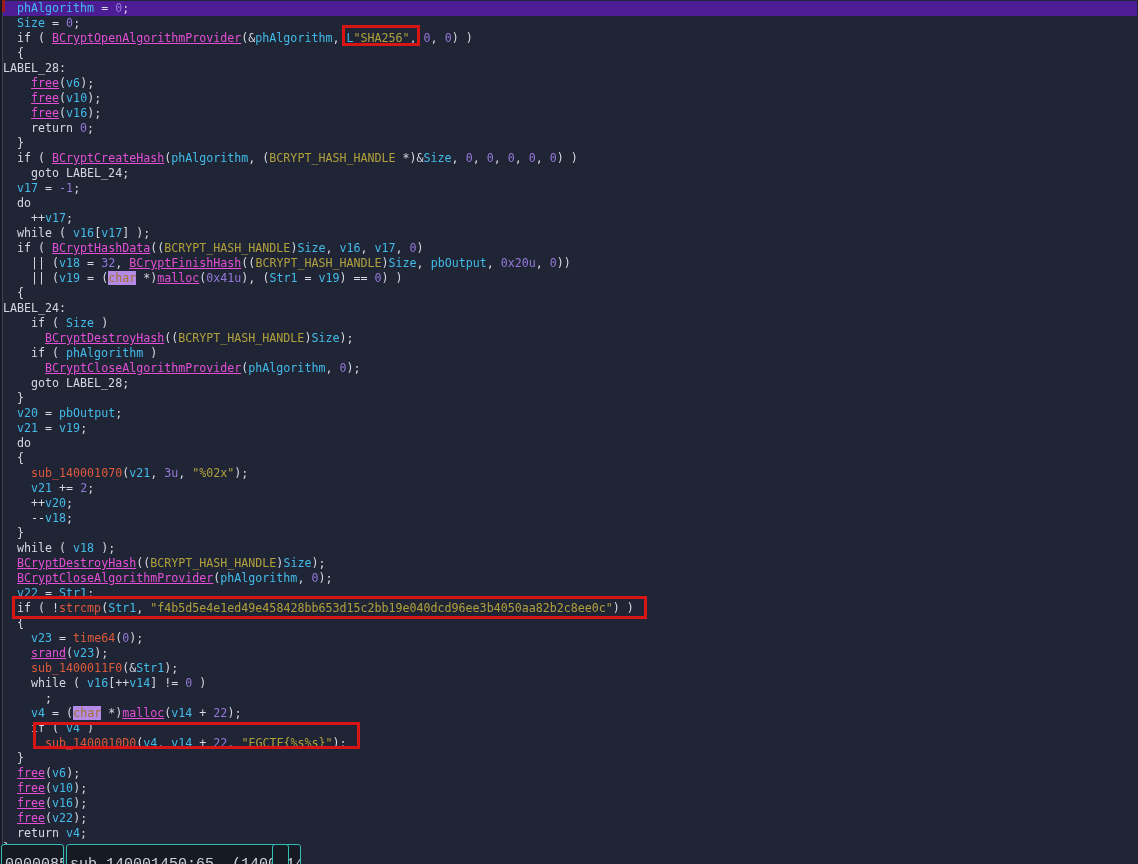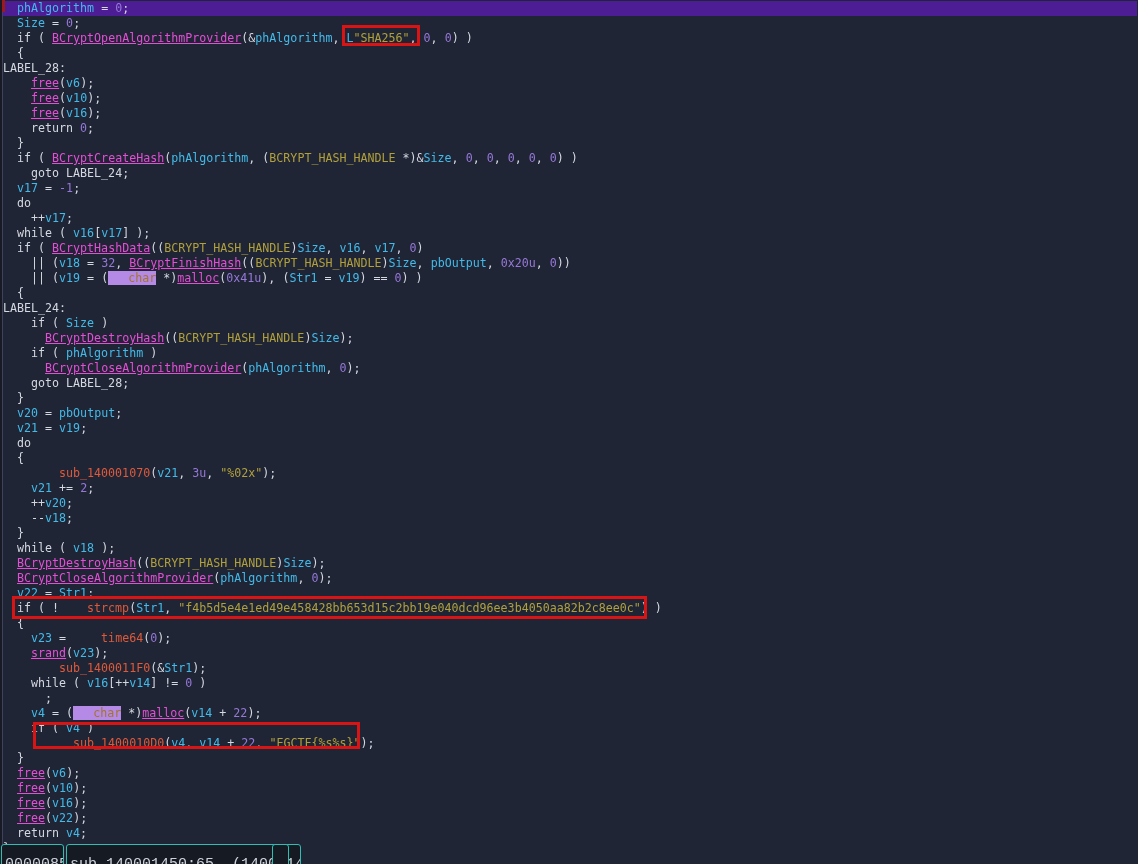--- a/index.html
+++ b/index.html
@@ -16,24 +16,24 @@
     position:absolute; left:3px; top:1px;
     font-size:11.65px; line-height:15px;
     white-space:pre; z-index:1;
   }
   .ln { height:15px; color:#d4d8e0; }
   .ln.current { background:#4c1d95; width:1134px; }
   .w { color:#d4d8e0; }
   .v { color:#42bbe9; }
   .n { color:#9678d8; }
   .i { color:#e44fd5;text-decoration:underline; }
-  .f { color:#de5a3a;margin-left:28px; }
+  .f { color:#de5a3a; }
   .s { color:#b0a03c; }
   .t { color:#b0a03c; }
-  .h { background:#b48ae6; color:#a3752e;padding-left:20px; }
+  .h { background:#b48ae6; color:#a3752e; }
   .ann {
     position:absolute; box-sizing:border-box;
     border:3px solid #d81414;
     z-index:5; pointer-events:none;
   }
   .ann.mark { border:none; background:#9c1a1a; }
   #status-bar { position:absolute; left:0; top:0; width:1138px; height:864px; z-index:6; pointer-events:none; }
   .sbox {
     position:absolute; top:844px; height:18px;
     border:1px solid #31bdb4; border-radius:3px;

